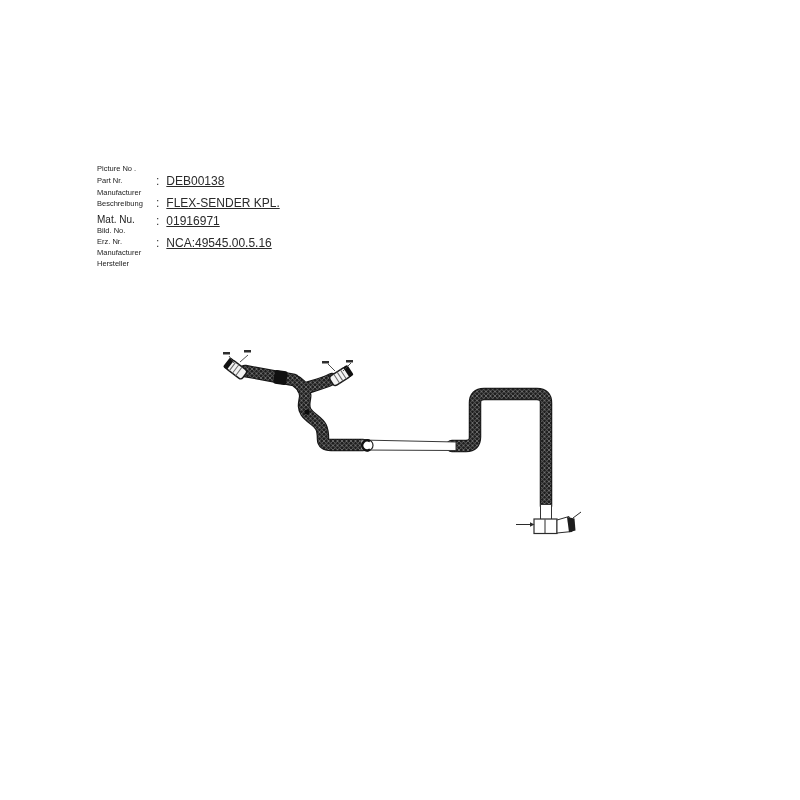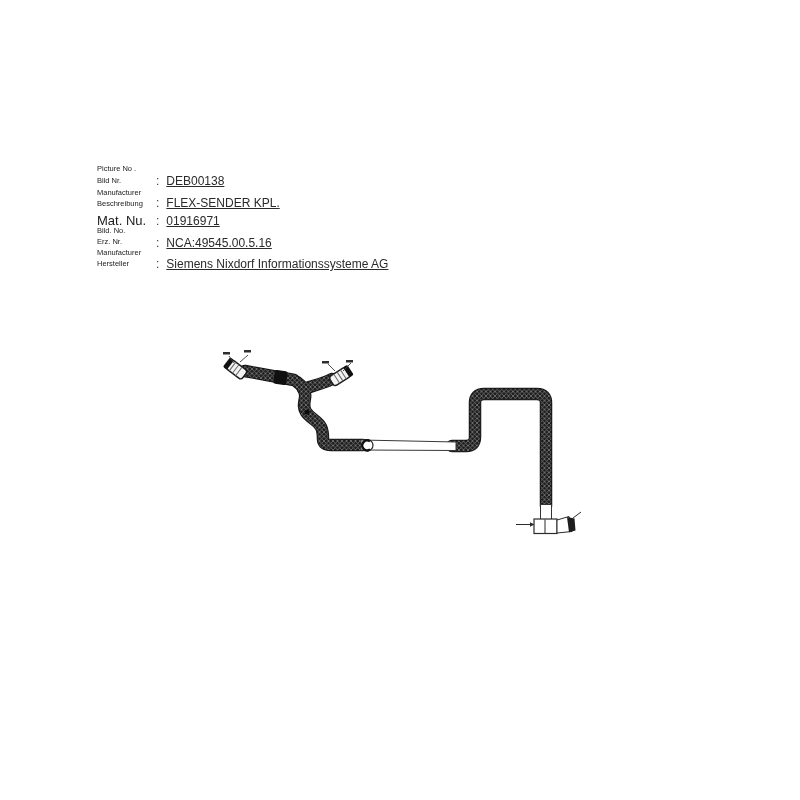--- a/index.html
+++ b/index.html
@@ -8,61 +8,58 @@
     background:#ffffff;
     font-family:"Liberation Sans", sans-serif;
   }
   #info-panel{position:absolute;left:0;top:0;width:800px;height:800px;}
   .lbl{
     position:absolute;left:97px;
     font-size:7.5px;line-height:1.1;color:#1c1c1c;white-space:nowrap;
   }
   .lbl-big{
     position:absolute;left:97px;
-    font-size:13px;line-height:1.1;color:#1c1c1c;white-space:nowrap;
+    font-size:10px;line-height:1.1;color:#1c1c1c;white-space:nowrap;
   }
   .val{
     position:absolute;left:156px;
     font-size:12px;line-height:1.1;color:#2a2a2a;white-space:nowrap;text-decoration:underline;
   }
   .val .colon{display:inline-block;margin-right:7px;color:#3a3a3a;}
   #drawing-svg{position:absolute;left:0;top:0;}
   .cable-under{fill:none;stroke:#141414;stroke-width:12.5;stroke-linecap:round;stroke-linejoin:round;}
   .cable-weave{fill:none;stroke:url(#weave);stroke-width:10.5;stroke-linecap:round;stroke-linejoin:round;}
   .thinline{stroke:#3d3d3d;stroke-width:0.9;fill:none;}
 </style>
 </head>
 <body>
 
 <div id="info-panel">
 
   <div class="lbl" style="top:165px">Picture No .</div>
-  <div class="lbl" style="top:177px">Bild Nr.</div>
+  <div class="lbl" style="top:177px">Part Nr.</div>
   <div class="lbl" style="top:189px">Manufacturer</div>
   <div class="lbl" style="top:200px">Beschreibung</div>
   <div class="lbl-big" style="top:214px">Mat. Nu.</div>
   <div class="lbl" style="top:227px">Bild. No.</div>
   <div class="lbl" style="top:238px">Erz. Nr.</div>
   <div class="lbl" style="top:249px">Manufacturer</div>
   <div class="lbl" style="top:260px">Hersteller</div>
 
   <div class="val" style="top:175px">
     <span class="colon">:</span><span>DEB00138</span>
   </div>
   <div class="val" style="top:197px">
     <span class="colon">:</span><span>FLEX-SENDER KPL.</span>
   </div>
   <div class="val" style="top:215px">
     <span class="colon">:</span><span>01916971</span>
   </div>
   <div class="val" style="top:237px">
     <span class="colon">:</span><span>NCA:49545.00.5.16</span>
-  </div>
-  <div class="val" style="top:258px">
-    <span class="colon">:</span><span>Siemens Nixdorf Informationssysteme AG</span>
   </div>
 </div>
 
 <svg id="drawing-svg" width="800" height="800" viewBox="0 0 800 800" xmlns="http://www.w3.org/2000/svg">
   <defs>
     <pattern id="weave" width="4.5" height="4.5" patternUnits="userSpaceOnUse">
       <rect width="4.5" height="4.5" fill="#1d1d1d"></rect>
       <path d="M0,0 L4.5,4.5 M4.5,0 L0,4.5" stroke-width="0.8" fill="none" stroke="#7a7a7a"></path>
     </pattern>
   </defs>

